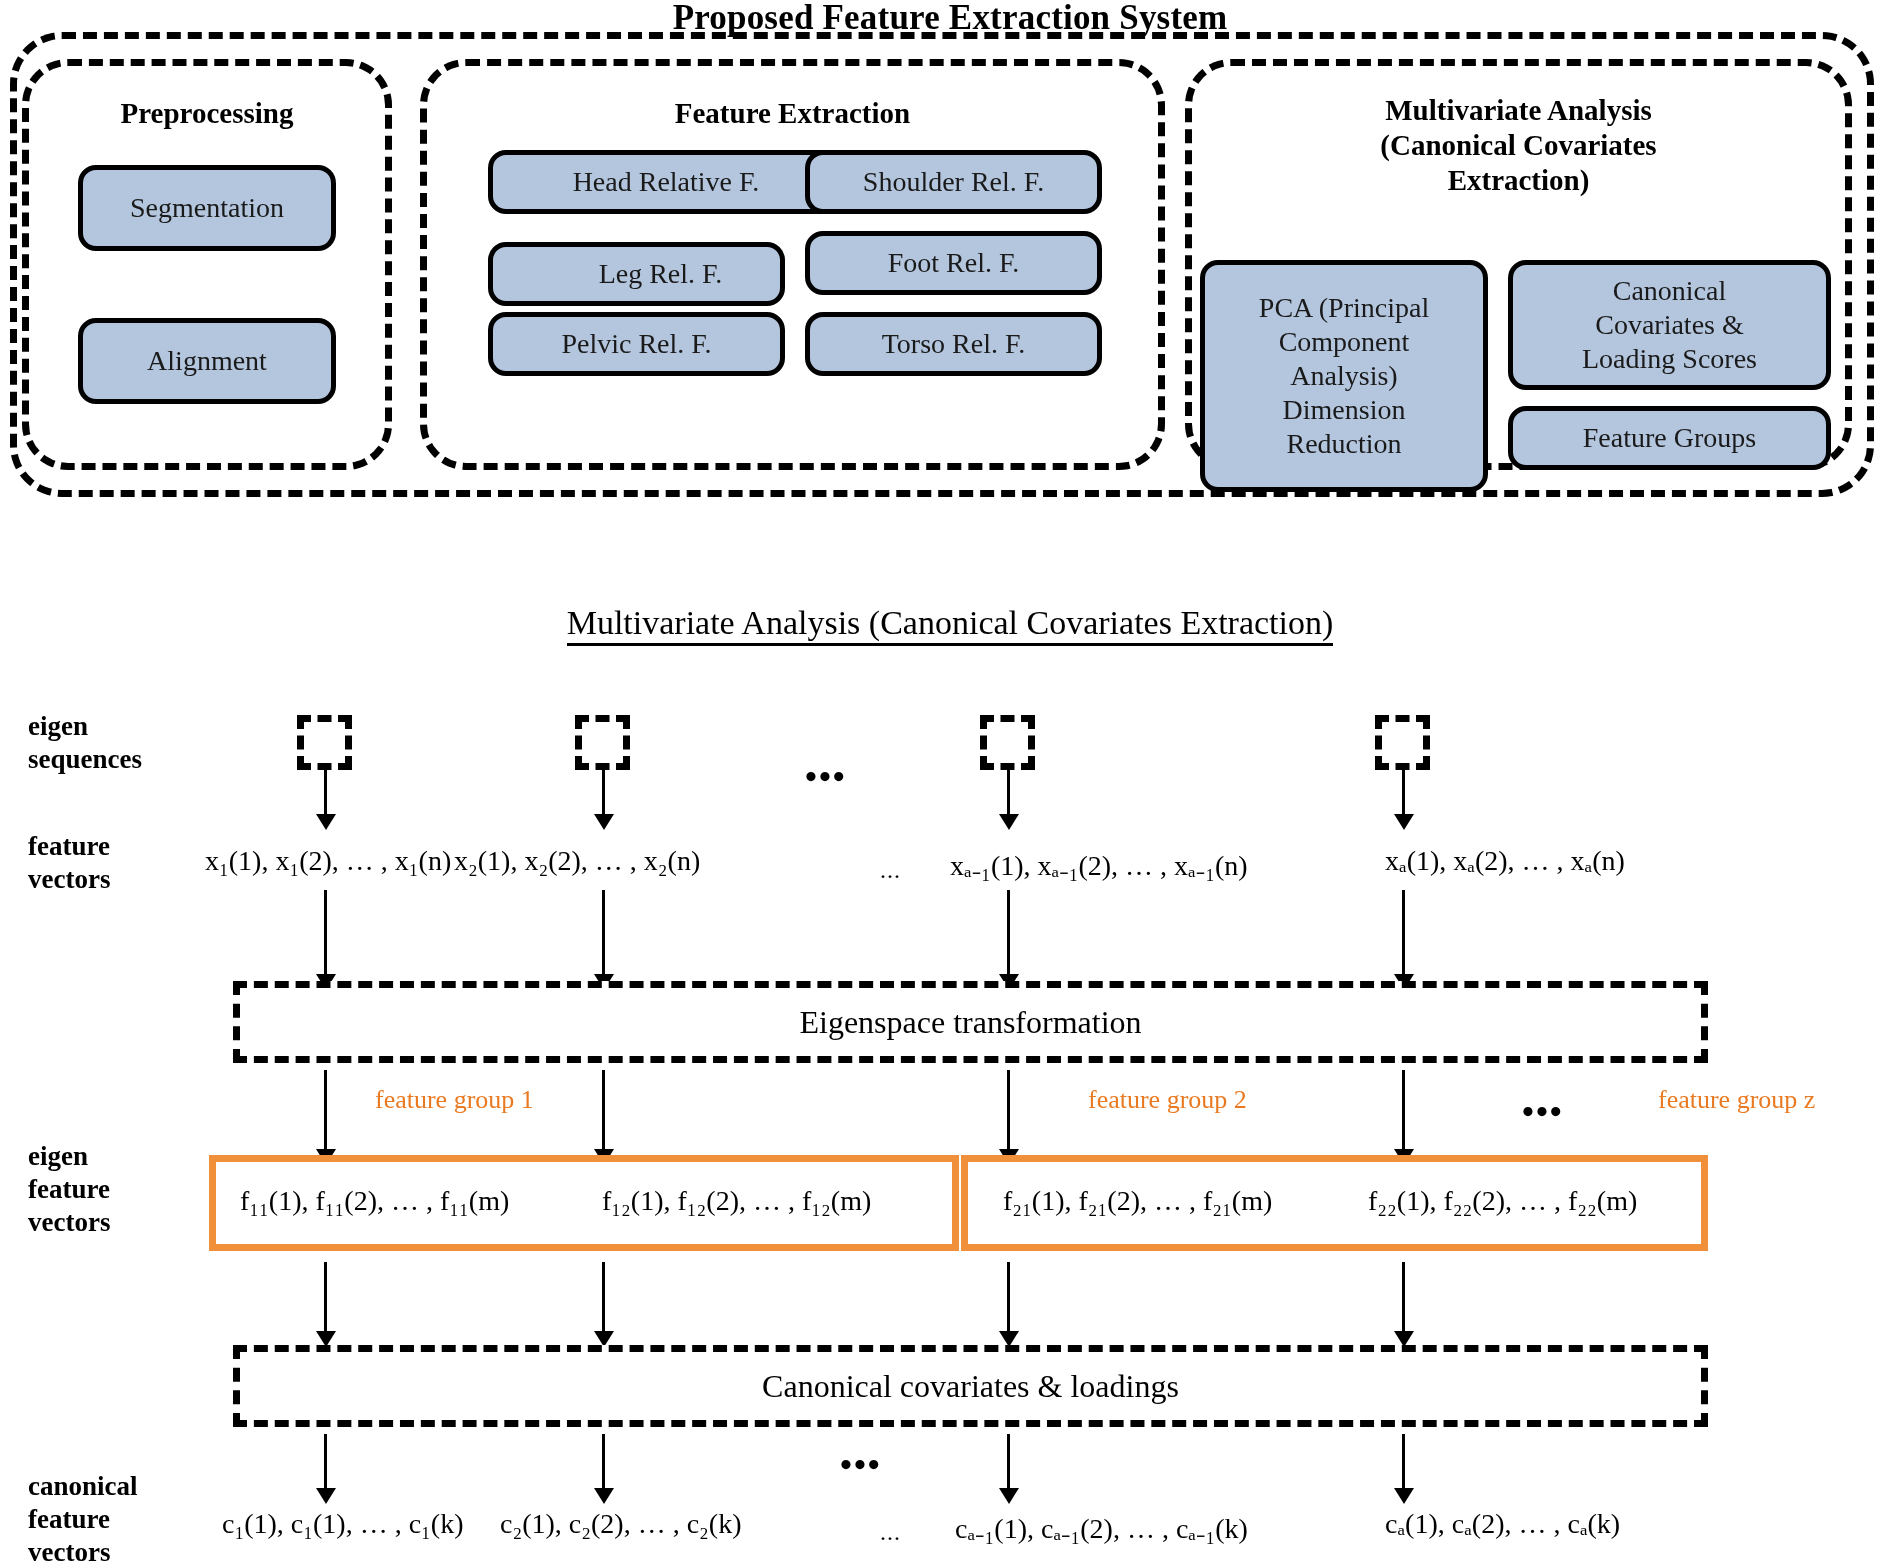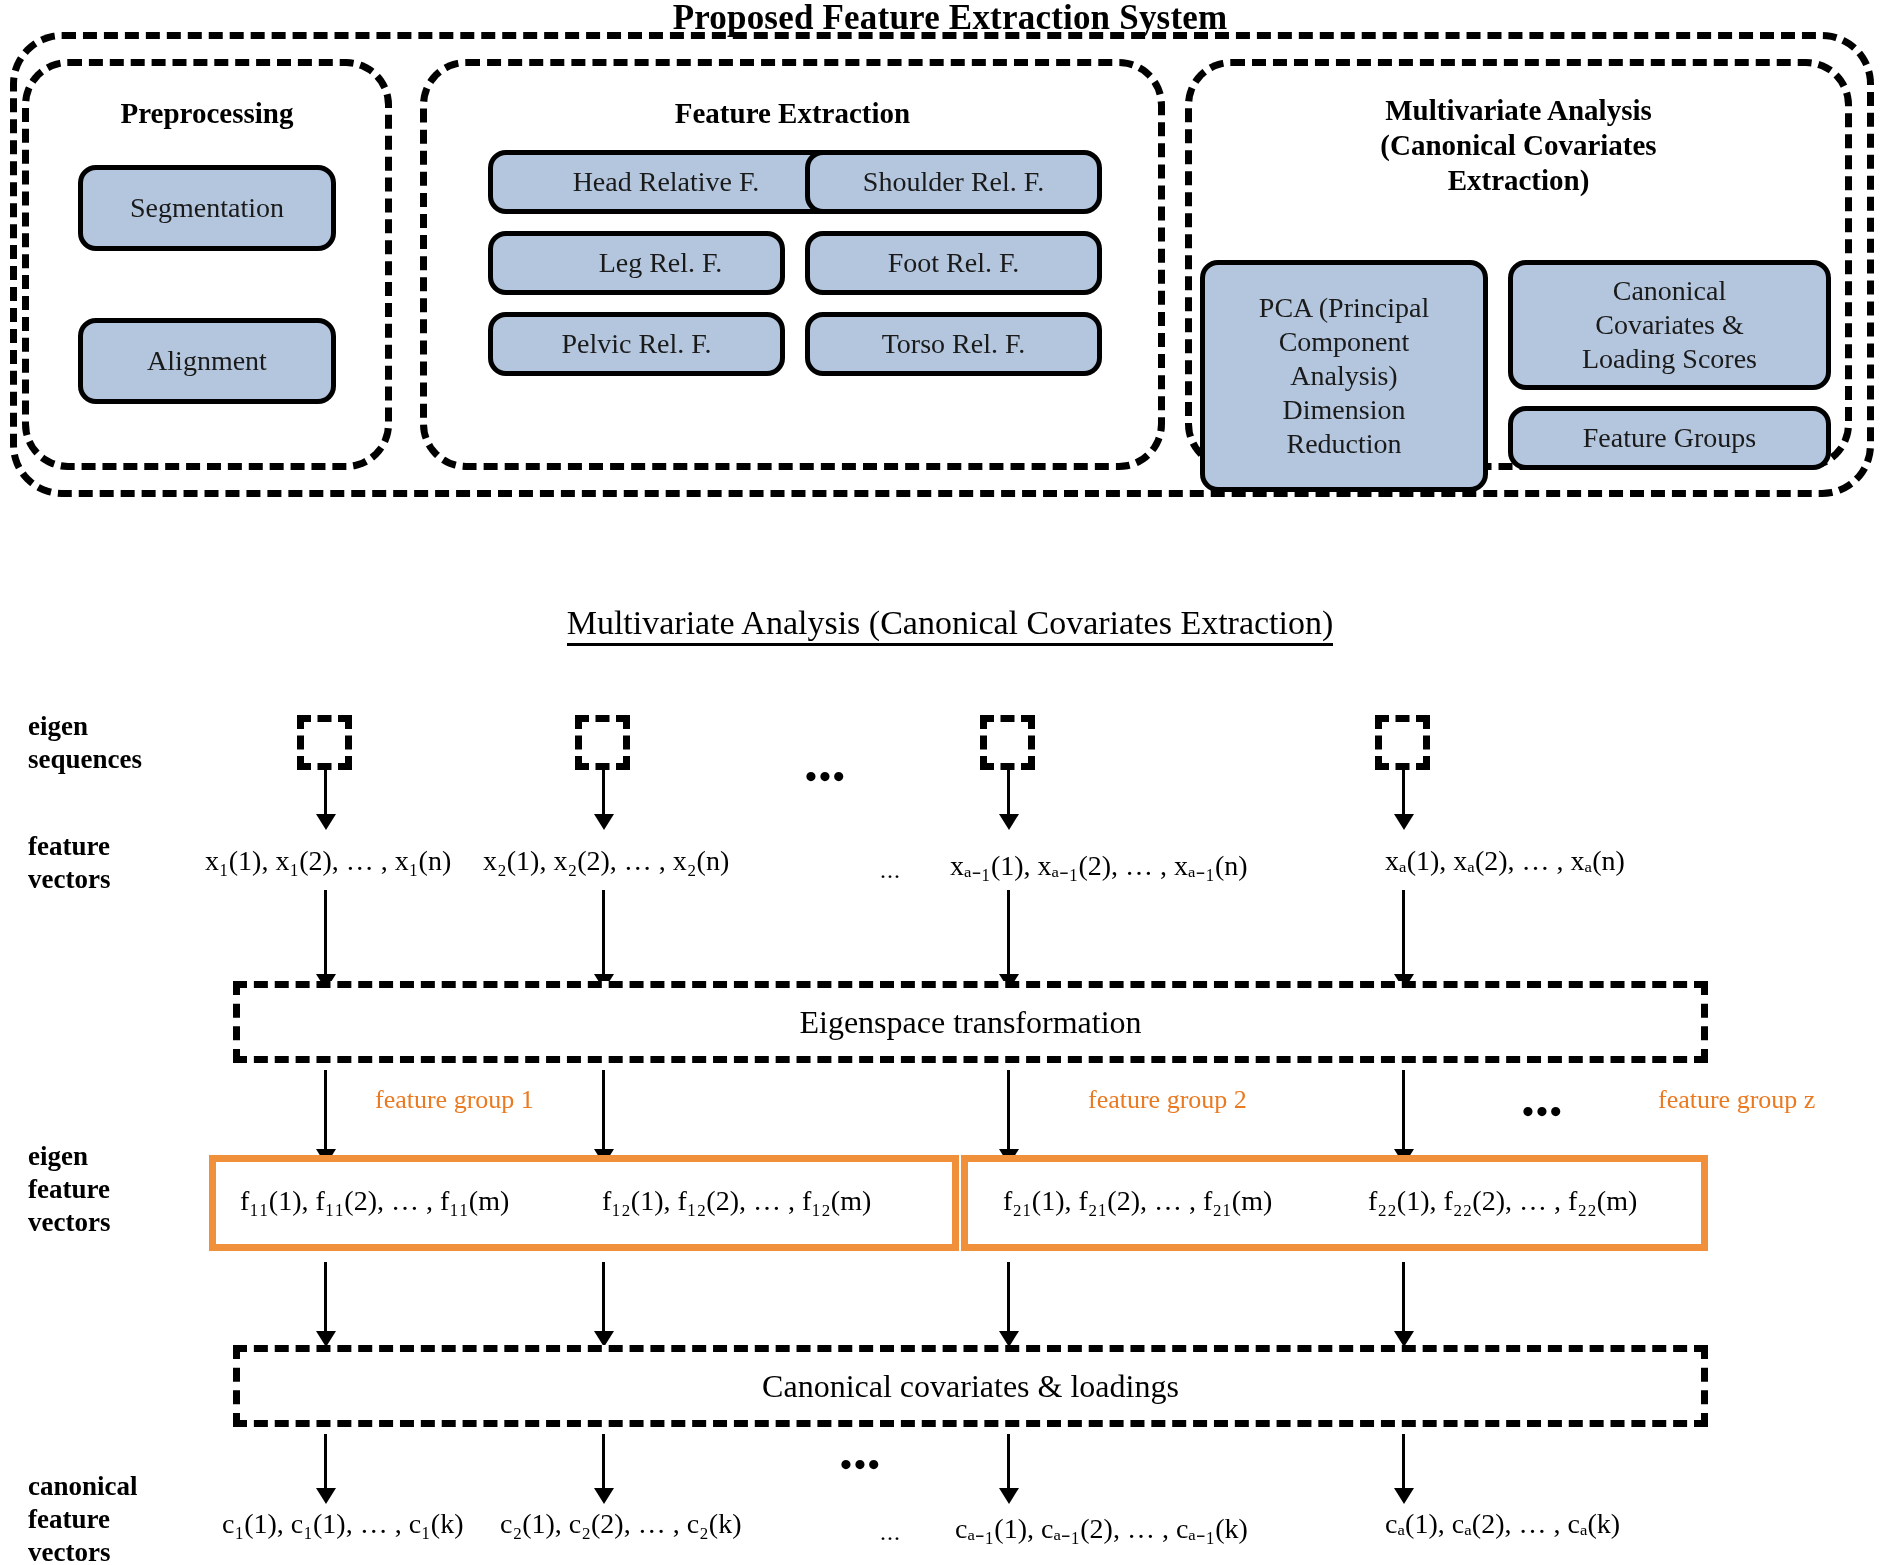--- a/index.html
+++ b/index.html
@@ -97,21 +97,21 @@
     <div class="panel-title" style="top:30px;">Preprocessing</div>
   </div>
   <div class="bluebox" style="left:78px;top:318px;width:258px;height:86px;">Alignment</div>
   <div class="bluebox" style="left:78px;top:165px;width:258px;height:86px;">Segmentation</div>
 
   <div class="panel panel-fe">
     <div class="panel-title" style="top:30px;">Feature Extraction</div>
   </div>
   <div class="bluebox" style="left:488px;top:150px;width:356px;height:64px;">Head Relative F.</div>
   <div class="bluebox" style="left:805px;top:150px;width:297px;height:64px;">Shoulder Rel. F.</div>
-  <div class="bluebox" style="left:488px;top:231px;width:297px;height:64px;padding-left:48px;">Leg Rel. F.</div>
+  <div class="bluebox" style="left:488px;top:242px;width:297px;height:64px;padding-left:48px;">Leg Rel. F.</div>
   <div class="bluebox" style="left:805px;top:231px;width:297px;height:64px;">Foot Rel. F.</div>
   <div class="bluebox" style="left:488px;top:312px;width:297px;height:64px;">Pelvic Rel. F.</div>
   <div class="bluebox" style="left:805px;top:312px;width:297px;height:64px;">Torso Rel. F.</div>
 
   <div class="panel panel-ma">
     <div class="panel-title" style="top:27px;">
       <div>Multivariate Analysis</div>
       <div>(Canonical Covariates</div>
       <div>Extraction)</div>
     </div>
@@ -164,21 +164,21 @@
     <div class="shaft" style="height:50px;"></div>
       <div class="head" style="top:44px;"></div>
   </div>
 
   <div class="rowlabel" style="top:830px;">
     <div>feature</div>
     <div>vectors</div>
   </div>
 
   <div class="math" style="left:205px;top:845px;">x₁(1), x₁(2), … , x₁(n)</div>
-  <div class="math" style="left:483px;top:845px;text-align:right;">x₂(1), x₂(2), … , x₂(n)</div>
+  <div class="math" style="left:454px;top:845px;text-align:right;">x₂(1), x₂(2), … , x₂(n)</div>
   <div class="dots-sm" style="left:880px;top:858px;">...</div>
   <div class="math" style="left:950px;top:845px;">xₐ₋₁(1), xₐ₋₁(2), … , xₐ₋₁(n)</div>
   <div class="math" style="left:1385px;top:845px;">xₐ(1), xₐ(2), … , xₐ(n)</div>
 
   <div class="arrow" style="left:324px;top:890px;">
     <div class="shaft" style="height:90px;"></div>
       <div class="head" style="top:84px;"></div>
   </div>
   <div class="arrow" style="left:602px;top:890px;">
     <div class="shaft" style="height:90px;"></div>

